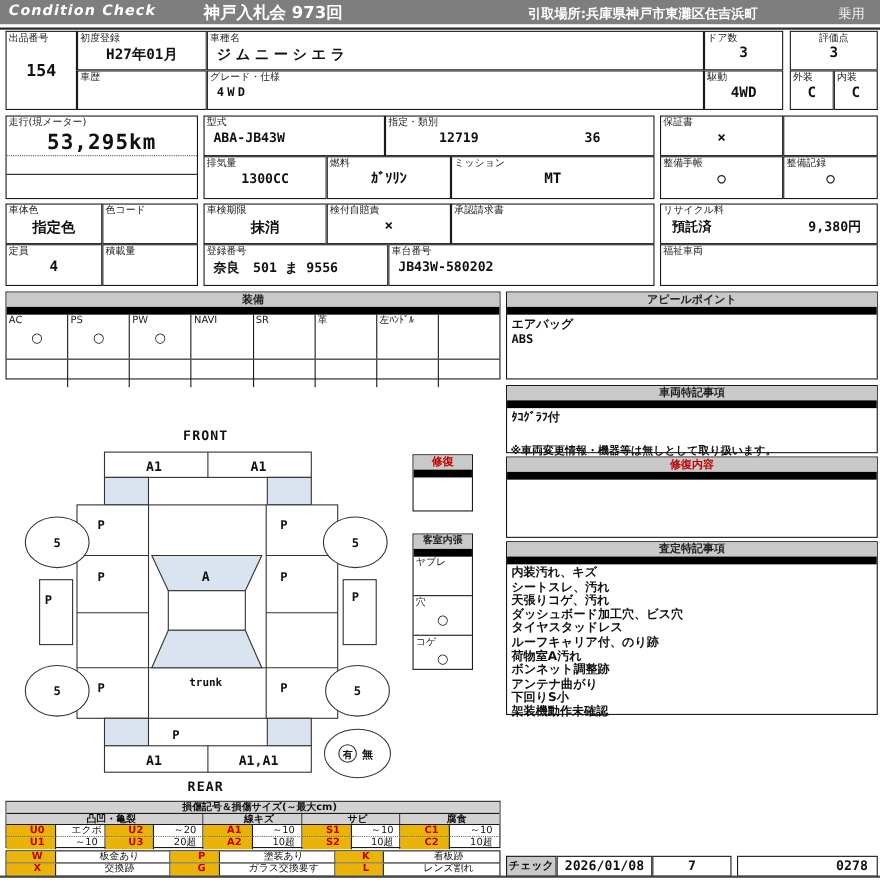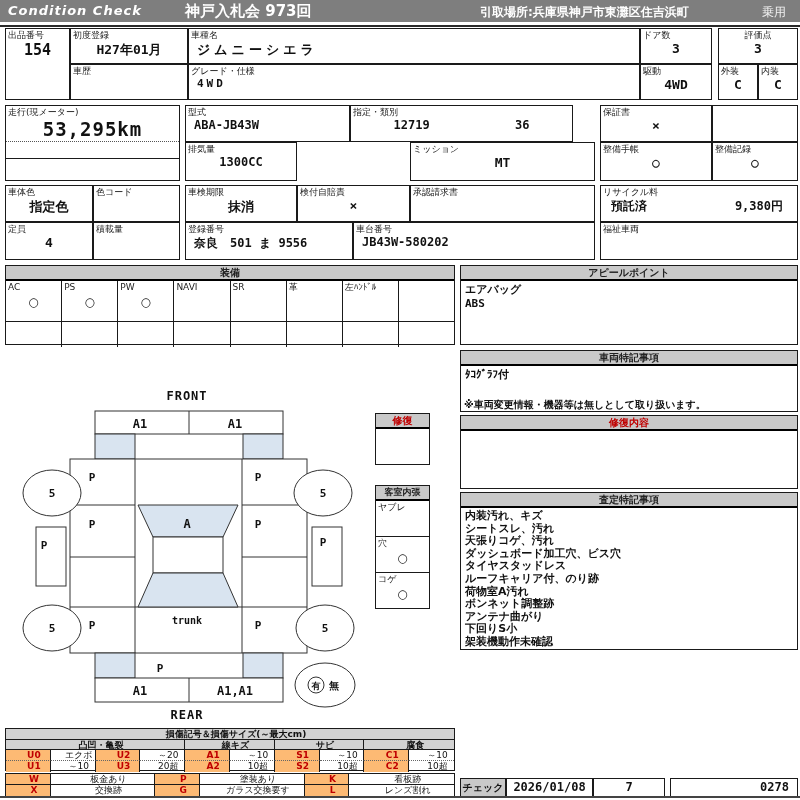--- a/index.html
+++ b/index.html
@@ -14,36 +14,36 @@
   .vclass{left:762px;top:4px;font-size:12px;color:#f2f2f2;}
   .toprule{position:absolute;left:0;top:25px;width:800px;height:2px;background:#2a2a2a;}
   .botrule{position:absolute;left:0;top:796px;width:800px;height:2px;background:#444;}
   
   .cell{position:absolute;border:1px solid #1a1a1a;box-sizing:border-box;background:#fff;}
   .lbl{font-size:9px;line-height:11px;color:#222;padding:1px 2px 0 2px;white-space:nowrap;overflow:hidden;}
   .val{text-align:center;font-weight:bold;font-family:"DejaVu Sans Mono",monospace;font-size:13px;}
   .val.big{font-size:15px;}
   .val.huge{font-size:19px;letter-spacing:1px;}
   .val.left{text-align:left;padding-left:8px;}
-  .band{background:#c9c9c9;border-bottom:2px solid #000000;text-align:center;font-weight:bold;
+  .band{background:#c9c9c9;border-bottom:7px solid #000000;text-align:center;font-weight:bold;
         font-size:10px;line-height:13px;color:#222;}
   .band.red{color:#c00000;}
   .boxbody{font-size:11px;line-height:14px;padding:2px 4px;font-weight:bold;}
   .panel{position:absolute;border:1px solid #1a1a1a;box-sizing:border-box;background:#fff;}
   
   .equip-row{display:flex;}
   .equip-cell{flex:1;border-right:1px solid #1a1a1a;box-sizing:border-box;position:relative;}
   .equip-cell:last-child{border-right:none;}
   .equip-mark{text-align:center;font-weight:bold;font-size:12px;margin-top:2px;}
   
   .leg-row{display:flex;box-sizing:border-box;}
   .leg-cell{box-sizing:border-box;border-right:1px solid #1a1a1a;font-size:9px;line-height:10px;
             text-align:center;overflow:hidden;white-space:nowrap;padding-left:12px;}
   .leg-cell:last-child{border-right:none;}
-  .leg-code{background:#fdba74;color:#c00000;font-weight:bold;}
+  .leg-code{background:#eab308;color:#c00000;font-weight:bold;}
   .leg-gray{background:#d2d2d2;font-weight:bold;}
   .dotted{border-bottom:1px dotted #666;}
   
   svg text{font-family:"DejaVu Sans Mono",monospace;font-weight:bold;fill:#111;}
   .check-gray{background:#c9c9c9;font-size:10px;font-weight:bold;text-align:center;}
 </style>
 </head>
 <body>
 
 <div class="page">
@@ -51,21 +51,21 @@
   <div class="topbar">
     <span class="brand">Condition  Check</span>
     <span class="auction">神戸入札会  973回</span>
     <span class="pickup">引取場所:兵庫県神戸市東灘区住吉浜町</span>
     <span class="vclass">乗用</span>
   </div>
   <div class="toprule"></div>
 
   <div class="cell" style="left:5px;top:28px;width:65px;height:72px">
     <div class="lbl">出品番号</div>
-    <div class="val big" style="">154</div>
+    <div class="val big" style="margin-top:14px">154</div>
   </div>
   <div class="cell" style="left:70px;top:28px;width:118px;height:36px">
     <div class="lbl">初度登録</div>
     <div class="val">H27年01月</div>
   </div>
   <div class="cell" style="left:70px;top:64px;width:118px;height:36px">
     <div class="lbl">車歴</div>
     <div class="val"></div>
   </div>
   <div class="cell" style="left:188px;top:28px;width:452px;height:36px">
@@ -101,30 +101,34 @@
     <div style="height:36px;border-bottom:1px dotted #555;box-sizing:border-box">
       <div class="lbl">走行(現メーター)</div>
       <div class="val huge">53,295km</div>
     </div>
     <div style="height:17px;border-bottom:1px solid #1a1a1a;box-sizing:border-box"></div>
   </div>
   <div class="cell" style="left:185px;top:105px;width:165px;height:37px">
     <div class="lbl">型式</div>
     <div class="val left" style="font-size:12px">ABA-JB43W</div>
   </div>
-  <div class="cell" style="left:350px;top:105px;width:223px;height:37px">
+  <div class="cell" style="left:350px;top:105px;width:245px;height:37px">
     <div class="lbl">指定・類別</div>
     <div style="display:flex;justify-content:space-around;font-weight:bold;font-family:'DejaVu Sans Mono',monospace;font-size:12px">
       <span>12719</span>
       <span>36</span>
     </div>
   </div>
   <div class="cell" style="left:185px;top:142px;width:112px;height:39px">
     <div class="lbl">排気量</div>
     <div class="val" style="font-size:12px">1300CC</div>
+  </div>
+  <div class="cell" style="left:297px;top:142px;width:113px;height:39px">
+    <div class="lbl">燃料</div>
+    <div class="val">ｶﾞｿﾘﾝ</div>
   </div>
   <div class="cell" style="left:410px;top:142px;width:185px;height:39px">
     <div class="lbl">ミッション</div>
     <div class="val">MT</div>
   </div>
   <div class="cell" style="left:600px;top:105px;width:112px;height:37px">
     <div class="lbl">保証書</div>
     <div class="val">×</div>
   </div>
   <div class="cell" style="left:712px;top:105px;width:86px;height:37px"></div>

